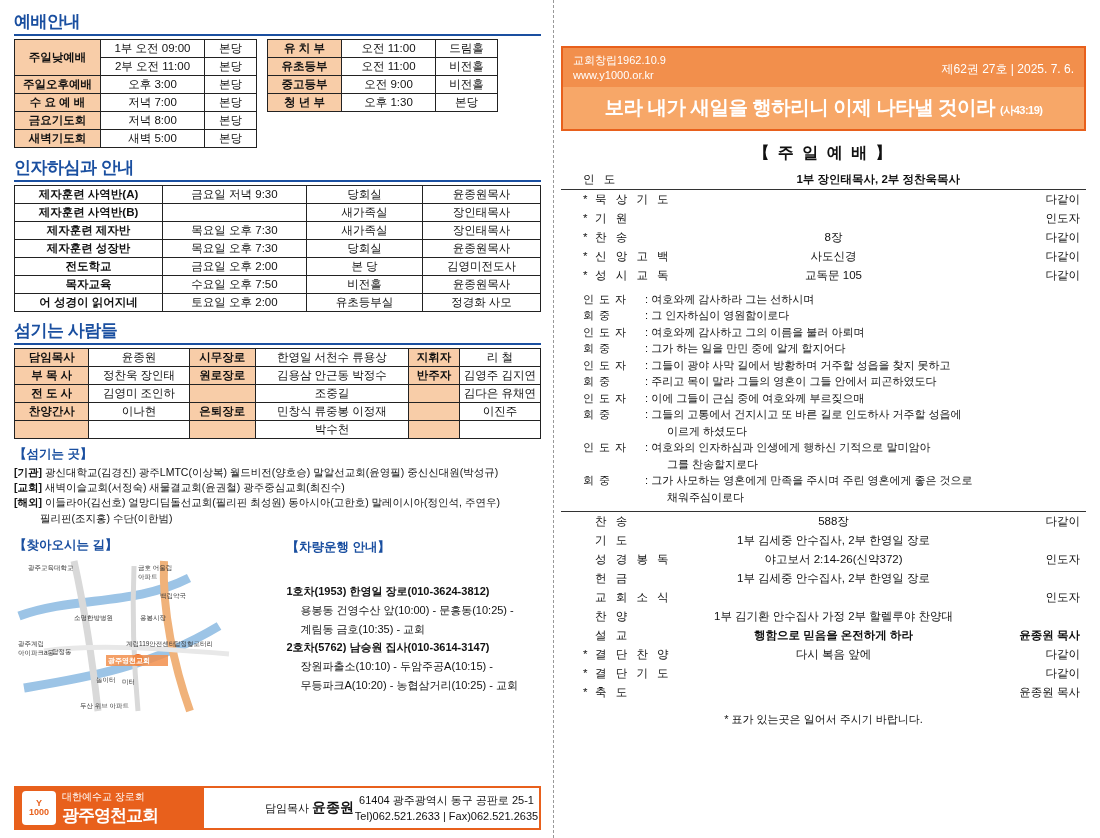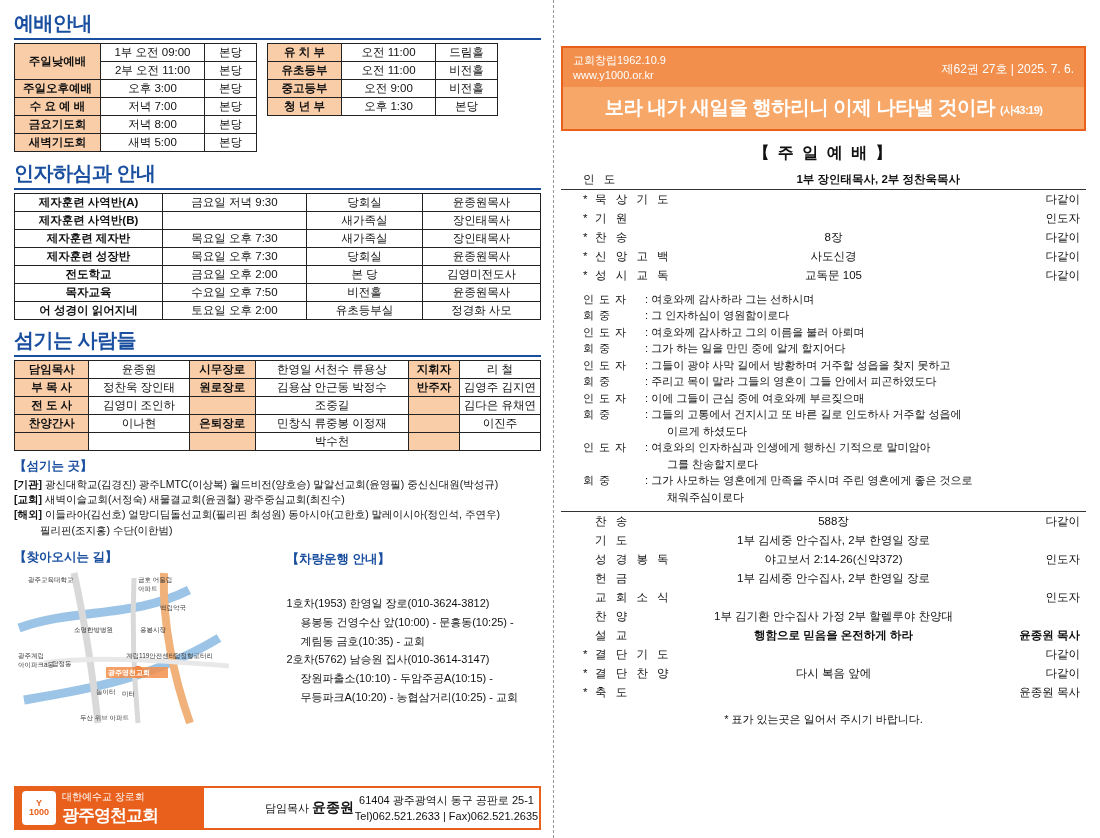--- a/index.html
+++ b/index.html
@@ -11,21 +11,21 @@
     color:#111;
     font-size:11px;
   }
   .page { position:relative; width:1100px; height:838px; display:flex; }
   .left { width:553px; height:838px; padding:10px 12px 0 14px; position:relative; }
   .divider { position:absolute; left:553px; top:0; width:1px; height:838px; border-left:1px dashed #999; }
   .right { width:547px; height:838px; padding:10px 14px 0 8px;margin-top:36px; }
 
   
   .sec-title {
-    color:#1a4fa0; font-weight:bold; font-size:20px;
+    color:#1a4fa0; font-weight:bold; font-size:17px;
     margin:0 0 3px 0; letter-spacing:-0.5px;
   }
   .sec-title.ul { border-bottom:2px solid #1a4fa0; display:block; padding-bottom:1px; }
 
   table.grid { border-collapse:collapse; font-size:11.5px; }
   table.grid td { border:1px solid #222; padding:1px 4px; height:17px; white-space:nowrap; }
   .c { text-align:center; }
   .r { text-align:right; }
   .b { font-weight:bold; }
   .peach { background:#f8cda8; font-weight:bold; text-align:center; }
@@ -38,21 +38,21 @@
   table.serve td { height:18px; }
 
   .block { margin-bottom:7px; }
   .bracket-title { color:#1a4fa0; font-weight:bold; font-size:12.5px; margin:4px 0 2px; }
   .smalltext { font-size:10.5px; line-height:1.45; }
   .smalltext .k { font-weight:bold; }
 
   .bottom-two { display:flex; gap:8px; margin-top:4px; }
   .map-col { width:268px; }
   .bus-col { width:258px; font-size:11px; line-height:1.7; }
-  .bus-col .lead { font-weight:normal; }
+  .bus-col .lead { font-weight:bold; }
   .bus-col .ind { padding-left:14px; }
 
   .mapbox { position:relative; width:262px; height:160px; background:#ffffff; }
   .mapbox svg { position:absolute; left:0; top:0; }
 
   
   .footer {
     position:absolute; left:14px; bottom:8px; width:527px; height:44px;
     border:2px solid #e8601c; display:flex; align-items:center;
   }
@@ -491,27 +491,27 @@
         <td class="lab"><span class="star"></span><span>찬          양</span></td>
         <td class="mid">1부 김기환 안수집사 가정  2부 할렐루야 찬양대</td>
         <td class="who"></td>
       </tr>
       <tr>
         <td class="lab"><span class="star"></span><span>설          교</span></td>
         <td class="mid bold">행함으로 믿음을 온전하게 하라</td>
         <td class="who bold">윤종원 목사</td>
       </tr>
       <tr>
+        <td class="lab"><span class="star">*</span><span>결 단 찬 양</span></td>
+        <td class="mid">다시 복음 앞에</td>
+        <td class="who">다같이</td>
+      </tr>
+      <tr>
         <td class="lab"><span class="star">*</span><span>결 단 기 도</span></td>
         <td class="mid"></td>
-        <td class="who">다같이</td>
-      </tr>
-      <tr>
-        <td class="lab"><span class="star">*</span><span>결 단 찬 양</span></td>
-        <td class="mid">다시 복음 앞에</td>
         <td class="who">다같이</td>
       </tr>
       <tr>
         <td class="lab"><span class="star">*</span><span>축          도</span></td>
         <td class="mid"></td>
         <td class="who">윤종원 목사</td>
       </tr>
     </tbody>
       </table>
 

